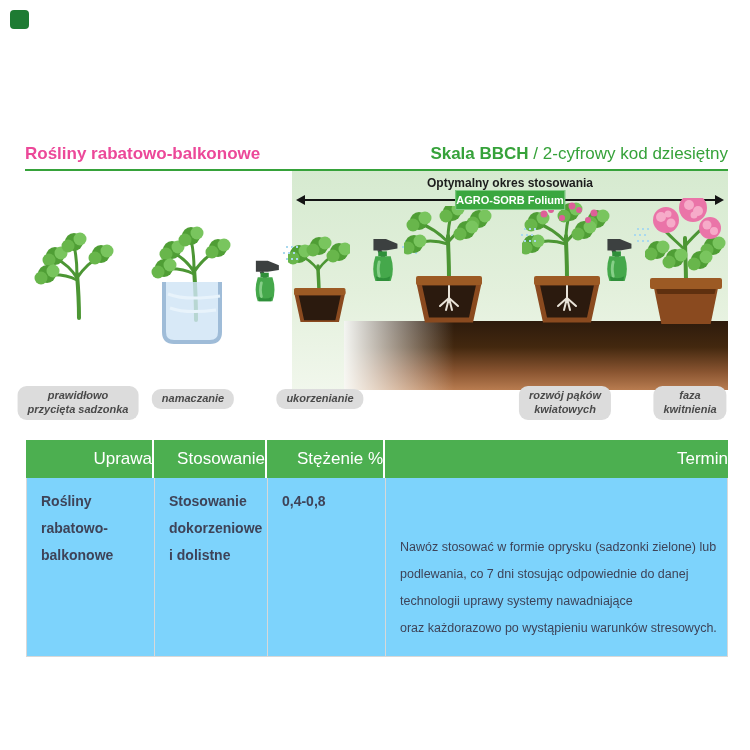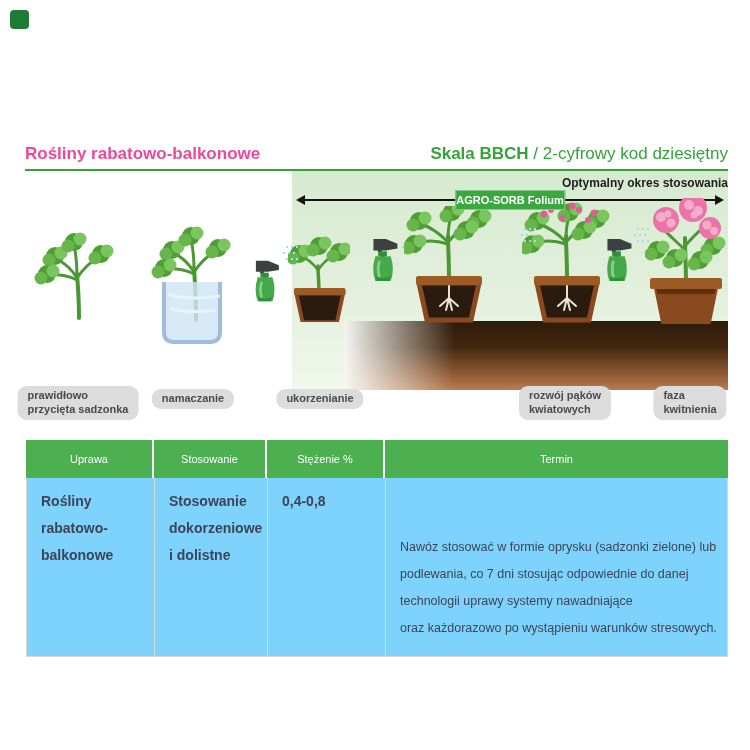--- a/index.html
+++ b/index.html
@@ -12,48 +12,48 @@
 
   
   .title-left{position:absolute;left:25px;top:144px;font-size:17px;font-weight:bold;color:#ec4899;}
   .title-right{position:absolute;right:22px;top:144px;font-size:17px;color:#36a23a;}
   .title-right b{font-weight:bold;}
   .header-rule{position:absolute;left:25px;right:22px;top:169px;height:2px;background:#36a23a;}
 
   
   .panel{position:absolute;left:292px;top:171px;width:436px;height:219px;
          background:linear-gradient(180deg,#d6ead0 0%,#e3f0dc 55%,#f1f7ec 100%);}
-  .panel-caption{position:absolute;top:5px;left:0;width:100%;text-align:right;
+  .panel-caption{position:absolute;top:5px;left:0;width:100%;text-align:center;
                  font-size:12px;font-weight:bold;color:#1d1d1d;}
   .arrow{position:absolute;top:28px;left:12px;right:12px;height:2px;background:#141414;}
   .arrow::before{content:'';position:absolute;left:-8px;top:-4px;
                  border:5px solid transparent;border-right:9px solid #141414;border-left:none;}
   .arrow::after{content:'';position:absolute;right:-8px;top:-4px;
                 border:5px solid transparent;border-left:9px solid #141414;border-right:none;}
   .badge{position:absolute;top:19px;left:50%;transform:translateX(-50%);
          background:#3aa73f;border:1px solid #82c985;color:#fff;font-weight:bold;
          font-size:11px;padding:3px 0;border-radius:0;white-space:nowrap;z-index:3;}
 
   
   .soil{position:absolute;left:52px;right:0;top:150px;bottom:0;
         background:linear-gradient(180deg,#2d1b0c 0%,#43280f 38%,#8a5531 74%,#b87c50 100%);}
   .soil::before{content:'';position:absolute;left:0;top:0;width:110px;height:100%;
         background:linear-gradient(90deg,rgba(250,252,249,.97) 0%,rgba(250,252,249,0) 100%);}
 
   
   .stage-pill{position:absolute;transform:translateX(-50%);background:#dcdcdc;
               border-radius:9px;padding:3px 10px;font-size:11px;font-weight:bold;
-              color:#4a4a4a;line-height:1.25;white-space:pre-line;}
+              color:#4a4a4a;text-align:center;line-height:1.25;white-space:pre-line;font-style:italic;}
 
   .art{position:absolute;}
 
   
   .table{position:absolute;left:26px;top:440px;width:702px;}
   .thead{display:grid;grid-template-columns:128px 113px 118px 343px;}
-  .thead .hc{background:#4caf50;color:#fff;font-size:11px;text-align:center;
+  .thead .hc{background:#4caf50;color:#fff;font-size:17px;text-align:right;
              height:38px;line-height:38px;border-right:2px solid #fff;}
   .thead .hc:last-child{border-right:none;}
   .tbody{display:grid;grid-template-columns:128px 113px 118px 343px;
          border:1px solid #d8d8d8;border-top:none;background:#7dd3fc;}
   .tbody .bc{border-right:1px solid #d8d8d8;padding:10px 14px 14px 14px;
              font-size:14px;color:#3e4358;line-height:27px;white-space:pre-line;}
   .tbody .bc:last-child{border-right:none;}
   .tbody .bold{font-weight:bold;}
   .tbody .termin{font-size:12.5px;line-height:27px;padding-right:8px;margin-top:46px;}
 </style>

